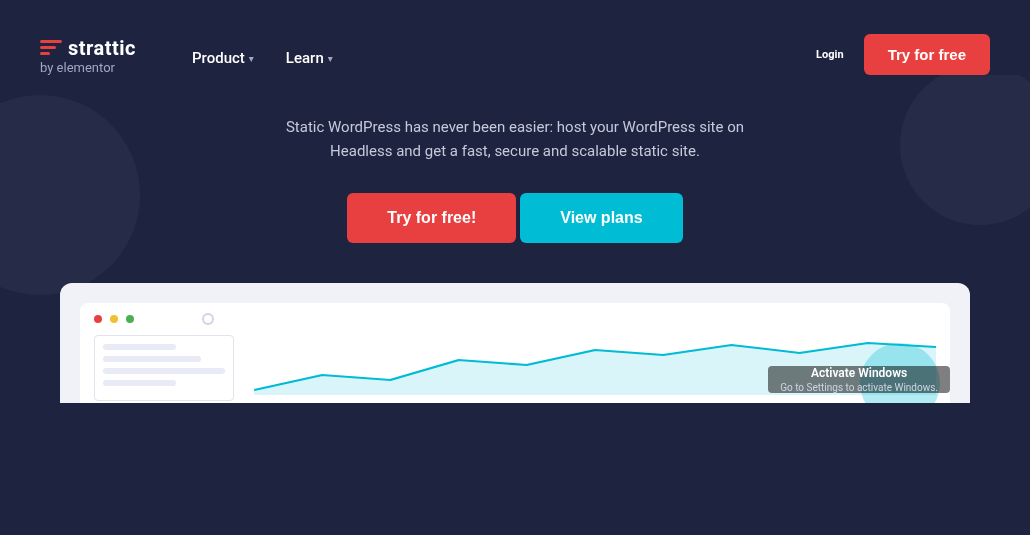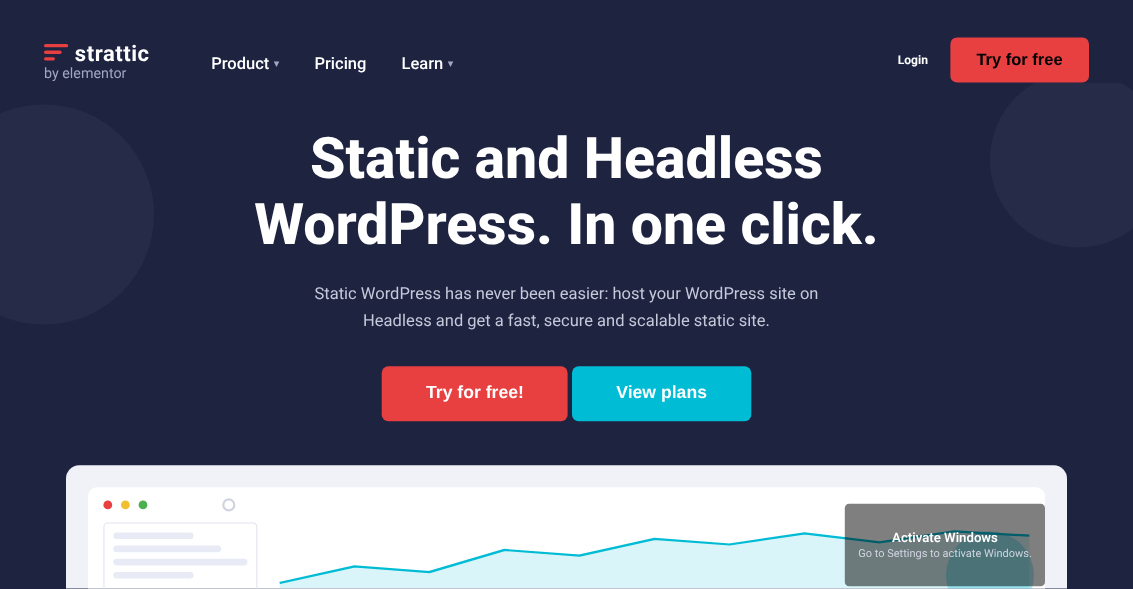--- a/index.html
+++ b/index.html
@@ -103,21 +103,21 @@
 
     .login-btn {
       color: #ffffff;
       font-size: 11px;
       font-weight: 700;
       cursor: pointer;
     }
 
     .try-free-btn {
       background: #e84040;
-      color: #000000;
+      color: #ffffff;
       font-size: 15px;
       font-weight: 700;
       padding: 12px 24px;
       border-radius: 6px;
       cursor: pointer;
       border: none;
       white-space: nowrap;
     }
 
     
@@ -280,21 +280,21 @@
     }
 
     
     .windows-activation {
       position: absolute;
       bottom: 10px;
       right: 20px;
       background: rgba(0,0,0,0.5);
       color: #ffffff;
       font-size: 11px;
-      padding: 24px 12px;
+      padding: 0 12px;
       border-radius: 4px;
       z-index: 100;
     }
 
     .windows-activation .title {
       font-weight: 600;
       font-size: 12px;
       margin-bottom: 2px;
     }
 
@@ -330,42 +330,35 @@
     </div>
     <span class="logo-sub">by elementor</span>
   </div>
 
   <div class="nav-links">
     <div class="nav-item">
       <span>Product</span>
       <span class="chevron">▾</span>
     </div>
     <div class="nav-item">
-      <span>Pricing</span>
-    </div>
-    <div class="nav-item">
       <span>Learn</span>
       <span class="chevron">▾</span>
     </div>
   </div>
 
   <div class="nav-right">
     <span class="login-btn">Login</span>
     <button class="try-free-btn">Try for free</button>
   </div>
 </nav>
 
 <section class="hero">
   <div class="circle-left"></div>
   <div class="circle-right"></div>
 
-  <h1 class="hero-title">
-    <span>Static and Headless</span><br>
-    <span>WordPress. In one click.</span>
-  </h1>
 
   <p class="hero-subtitle">Static WordPress has never been easier: host your WordPress site on Headless and get a fast, secure and scalable static site.</p>
 
   <div class="hero-buttons">
     <button class="btn-try">Try for free!</button>
     <button class="btn-plans">View plans</button>
   </div>
 
   <div class="preview-section">
     <div class="preview-browser">

